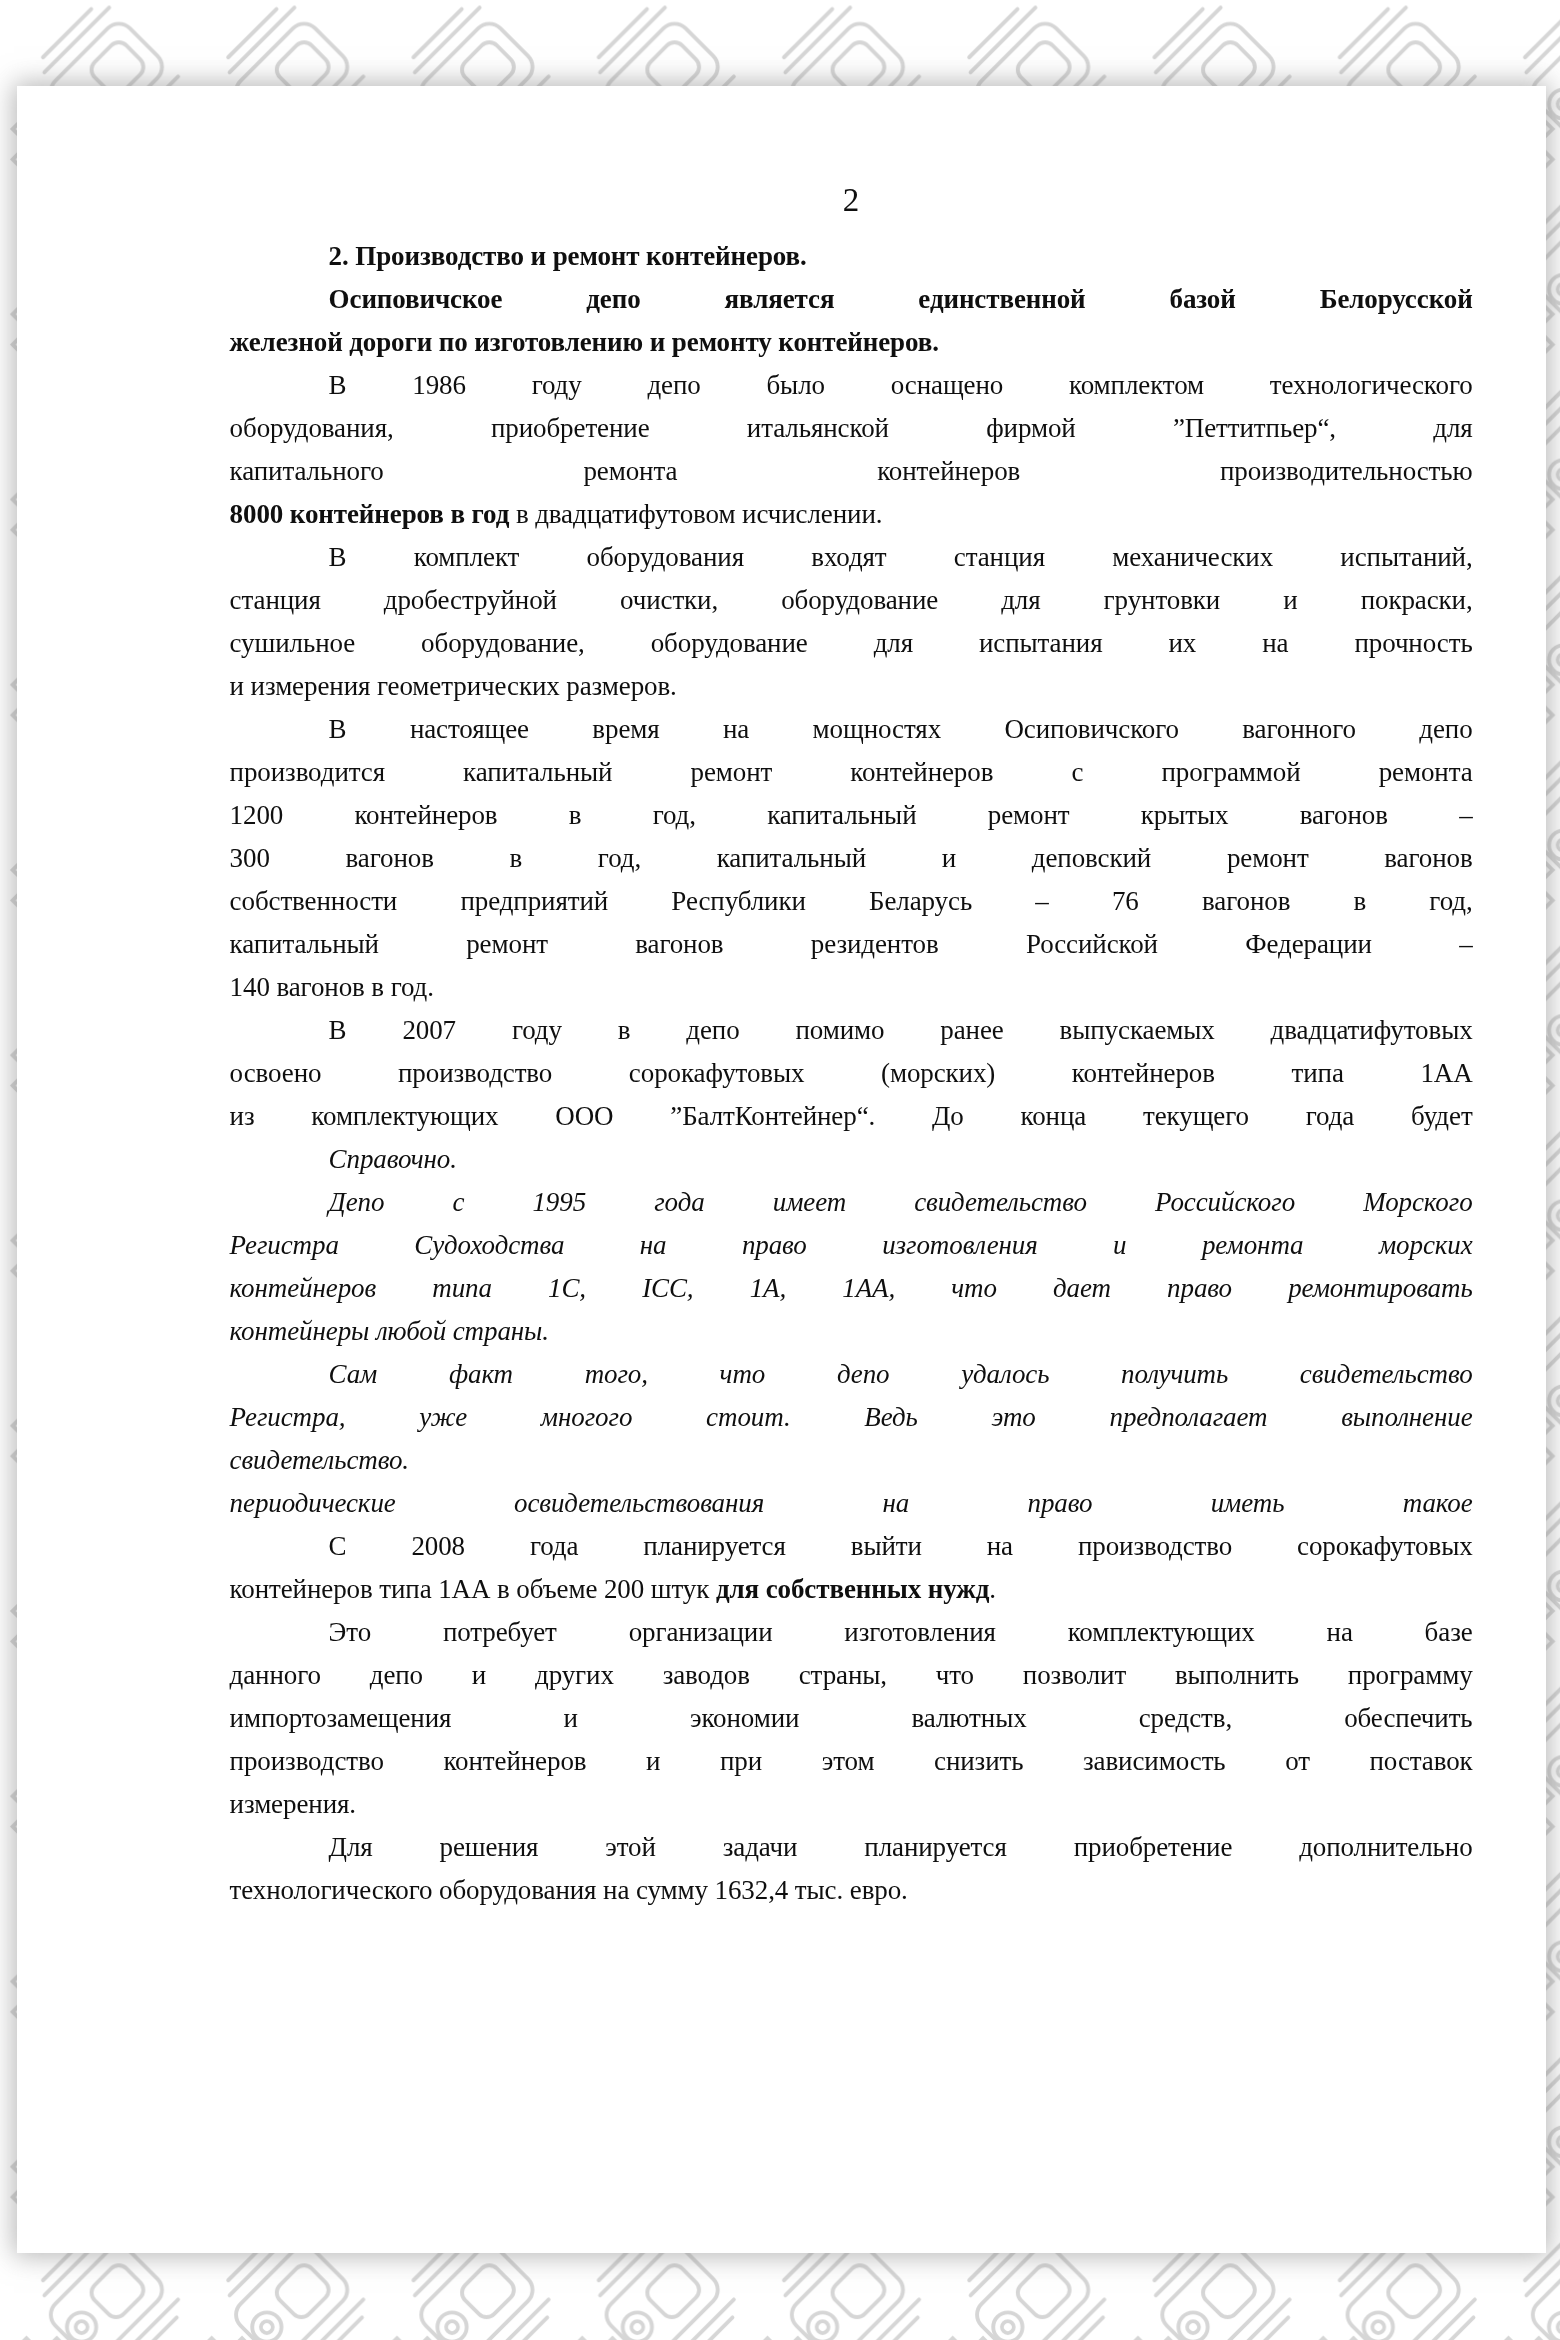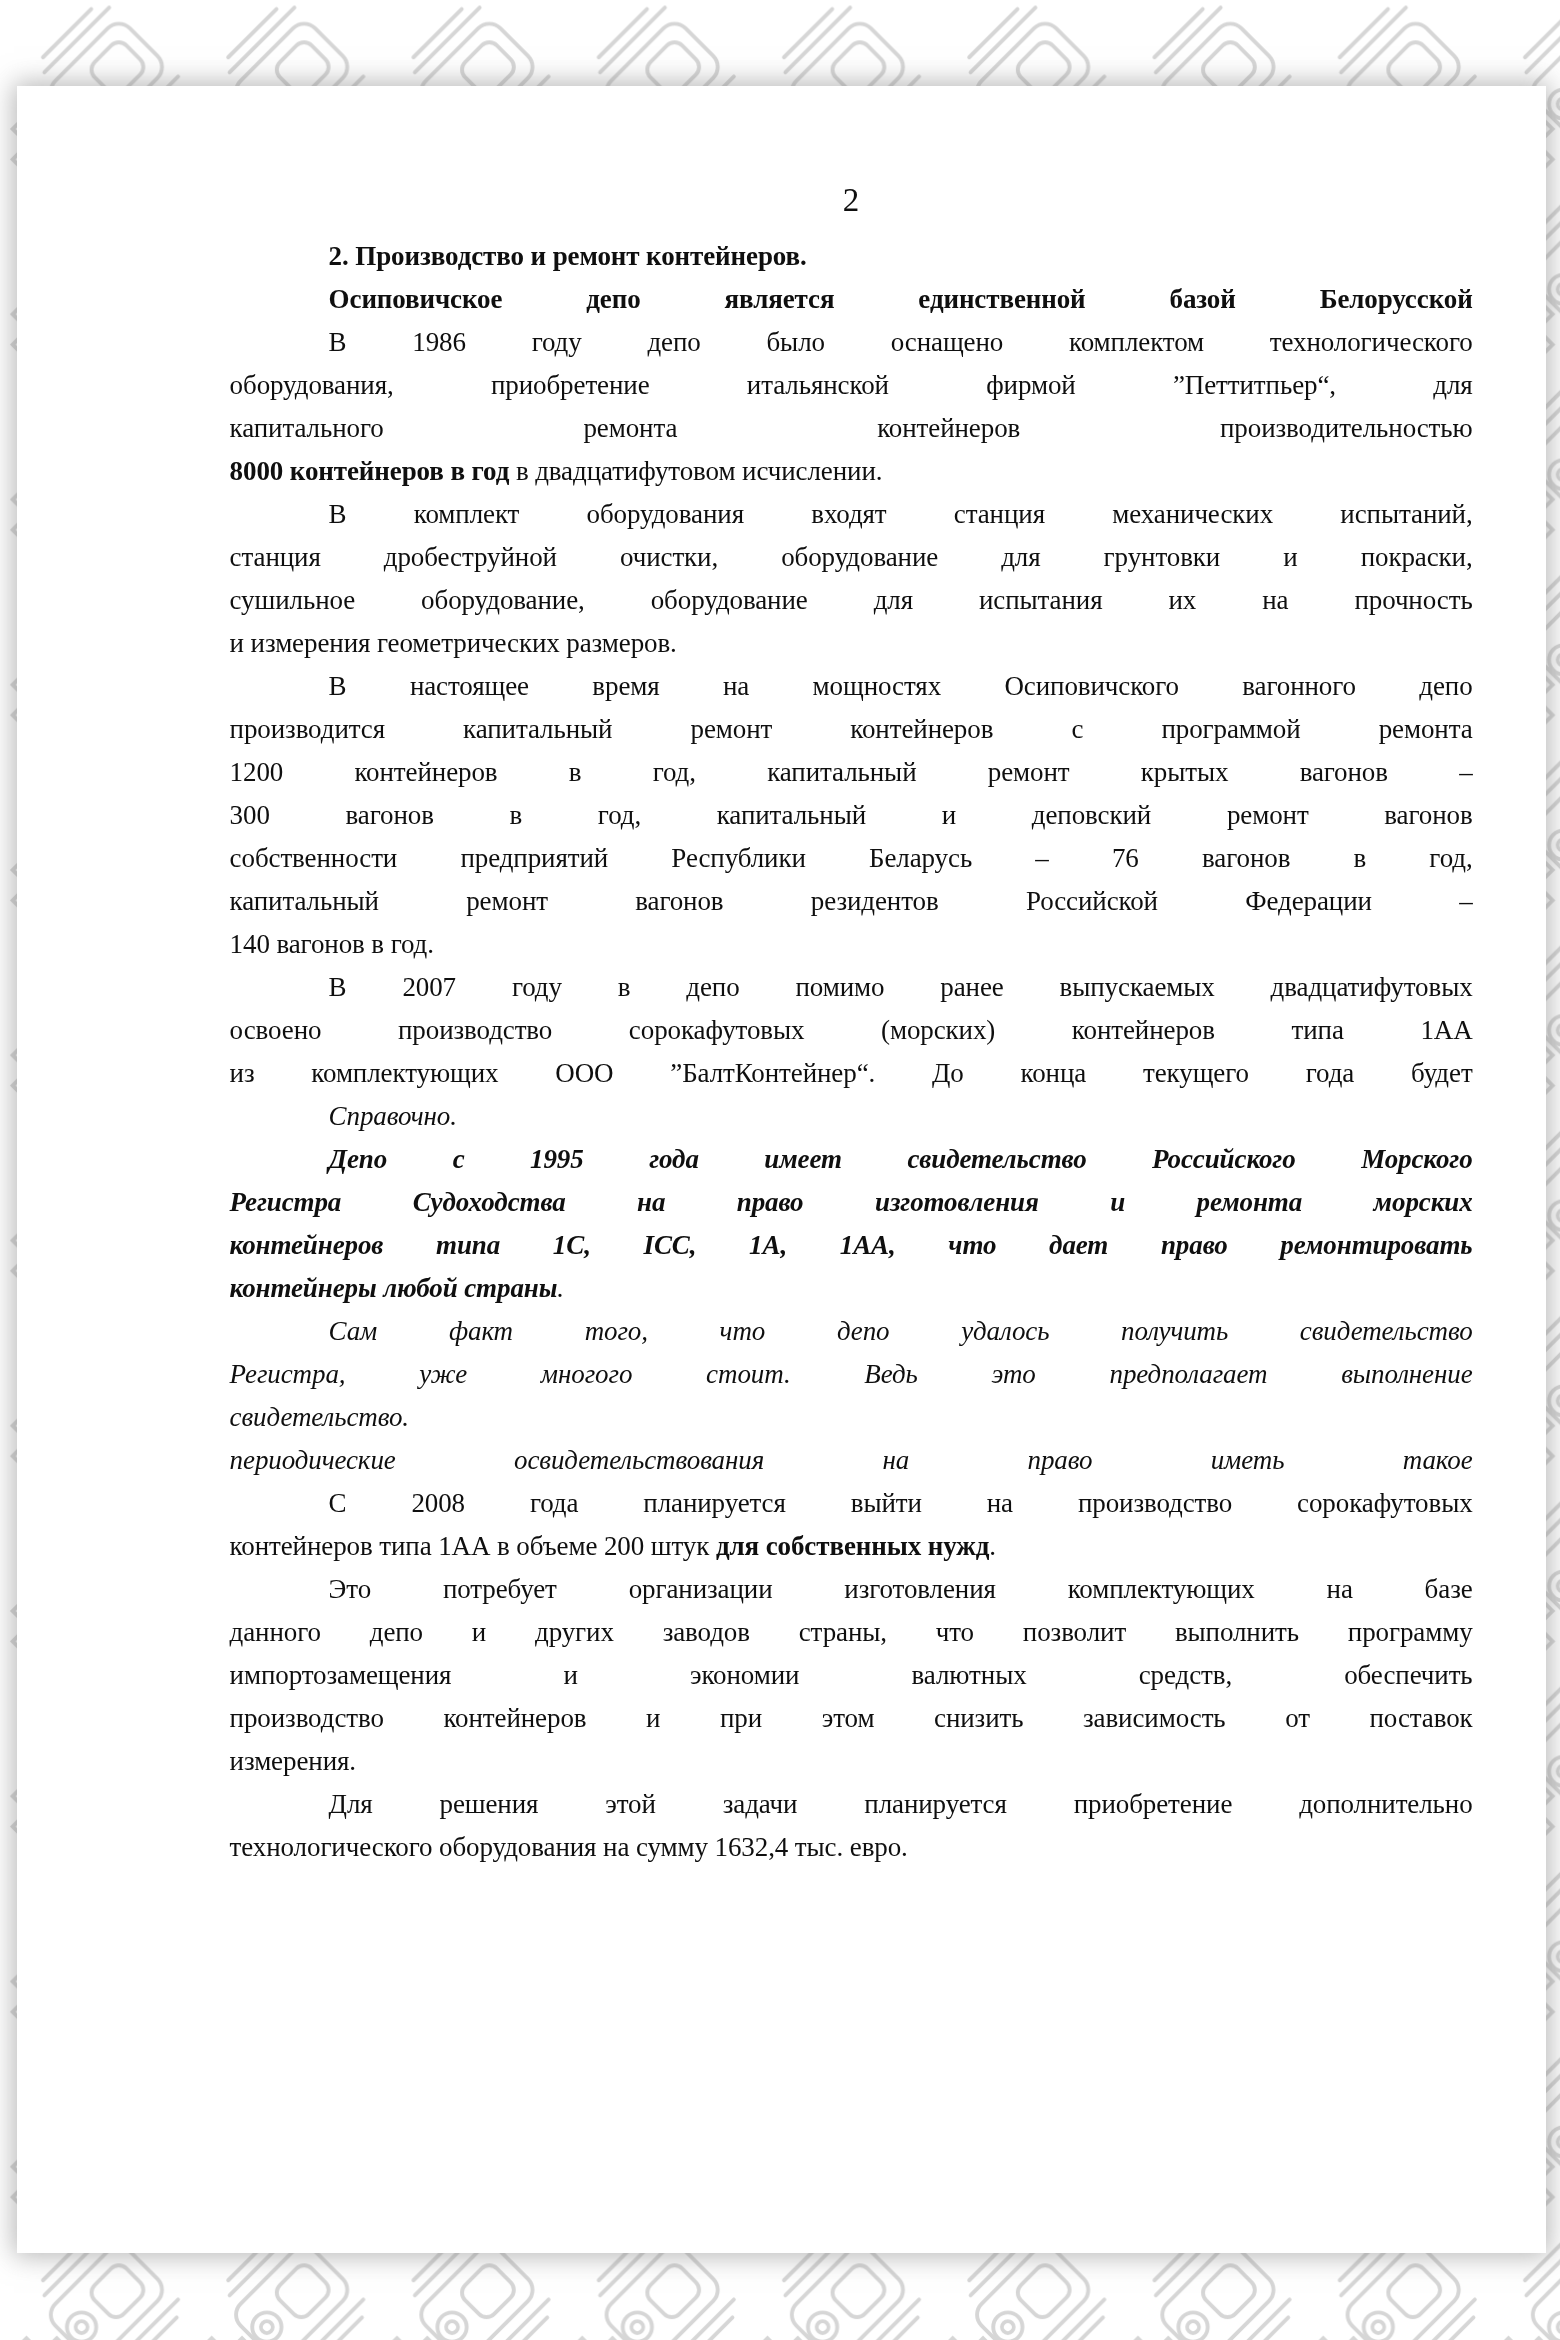--- a/index.html
+++ b/index.html
@@ -25,21 +25,21 @@
     font-size:27px;line-height:43px;height:43px;
     text-align:justify;text-align-last:justify;
     letter-spacing:-0.1px;
     white-space:normal;
   }
   .line.ind{text-indent:99px;}
   .line.last{text-align-last:left;}
   .r-n{font-weight:normal;font-style:normal;}
   .r-b{font-weight:bold;font-style:normal;}
   .r-i{font-weight:normal;font-style:italic;}
-  .r-bi{font-weight:bold;font-style:italic;margin-top:17px;}
+  .r-bi{font-weight:normal;font-style:italic;margin-top:17px;}
 </style>
 </head>
 <body>
 
 <svg class="bg-pattern" width="1560" height="2341" viewBox="0 0 1600 2400" xmlns="http://www.w3.org/2000/svg">
   <defs>
     <g id="motif" stroke="#d6d6d6" stroke-width="4" fill="none" stroke-linecap="round">
       <rect x="-36" y="-74" width="72" height="108" rx="16"></rect>
       <rect x="-21" y="-59" width="42" height="46" rx="11"></rect>
       <circle cx="0" cy="16" r="15"></circle>
@@ -59,20 +59,21 @@
   </defs>
   <rect width="1600" height="2400" fill="#ffffff"></rect>
   <rect width="1600" height="2400" fill="url(#tile)"></rect>
 </svg>
 
 <div class="paper">
   <div class="pagenum">2</div>
   <div class="doc-body">
       <div class="line ind last"><span class="r-b">2. Производство и ремонт контейнеров.</span></div>
       <div class="line ind"><span class="r-b">Осиповичское депо является единственной базой Белорусской</span></div>
+      <div class="line last"><span class="r-b">железной дороги по изготовлению и ремонту контейнеров.</span></div>
       <div class="line ind"><span class="r-n">В 1986 году депо было оснащено комплектом технологического</span></div>
       <div class="line"><span class="r-n">оборудования, приобретение итальянской фирмой ”Петтитпьер“, для</span></div>
       <div class="line"><span class="r-n">капитального ремонта контейнеров производительностью</span></div>
       <div class="line last"><span class="r-b">8000 контейнеров в год</span><span class="r-n"> в двадцатифутовом исчислении.</span></div>
       <div class="line ind"><span class="r-n">В комплект оборудования входят станция механических испытаний,</span></div>
       <div class="line"><span class="r-n">станция дробеструйной очистки, оборудование для грунтовки и покраски,</span></div>
       <div class="line"><span class="r-n">сушильное оборудование, оборудование для испытания их на прочность</span></div>
       <div class="line last"><span class="r-n">и измерения геометрических размеров.</span></div>
       <div class="line ind"><span class="r-n">В настоящее время на мощностях Осиповичского вагонного депо</span></div>
       <div class="line"><span class="r-n">производится капитальный ремонт контейнеров с программой ремонта</span></div>

